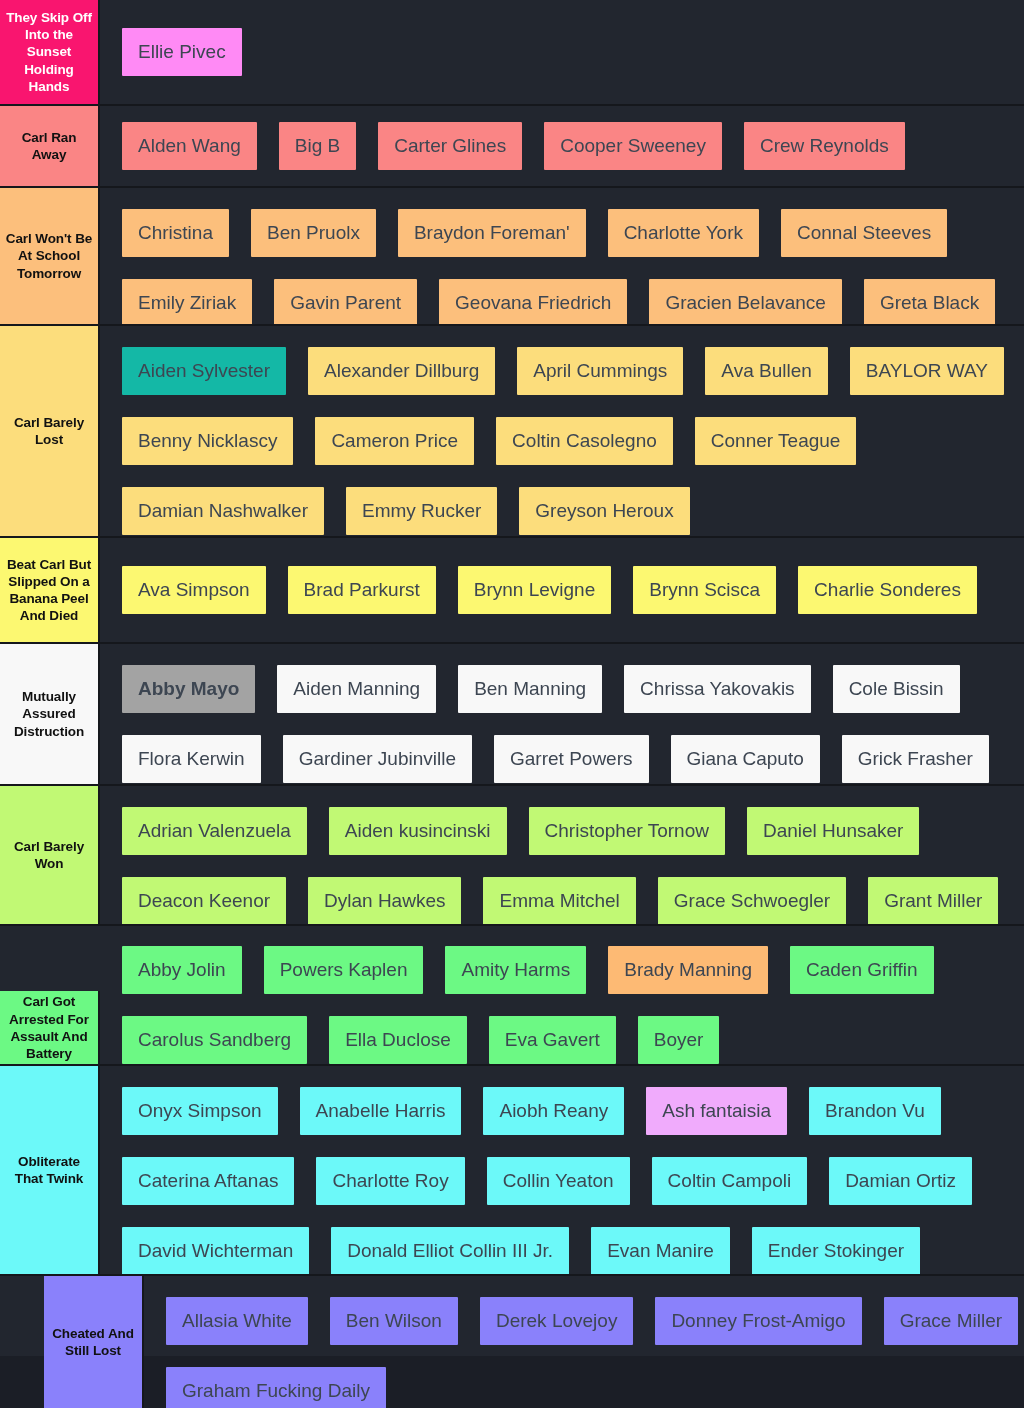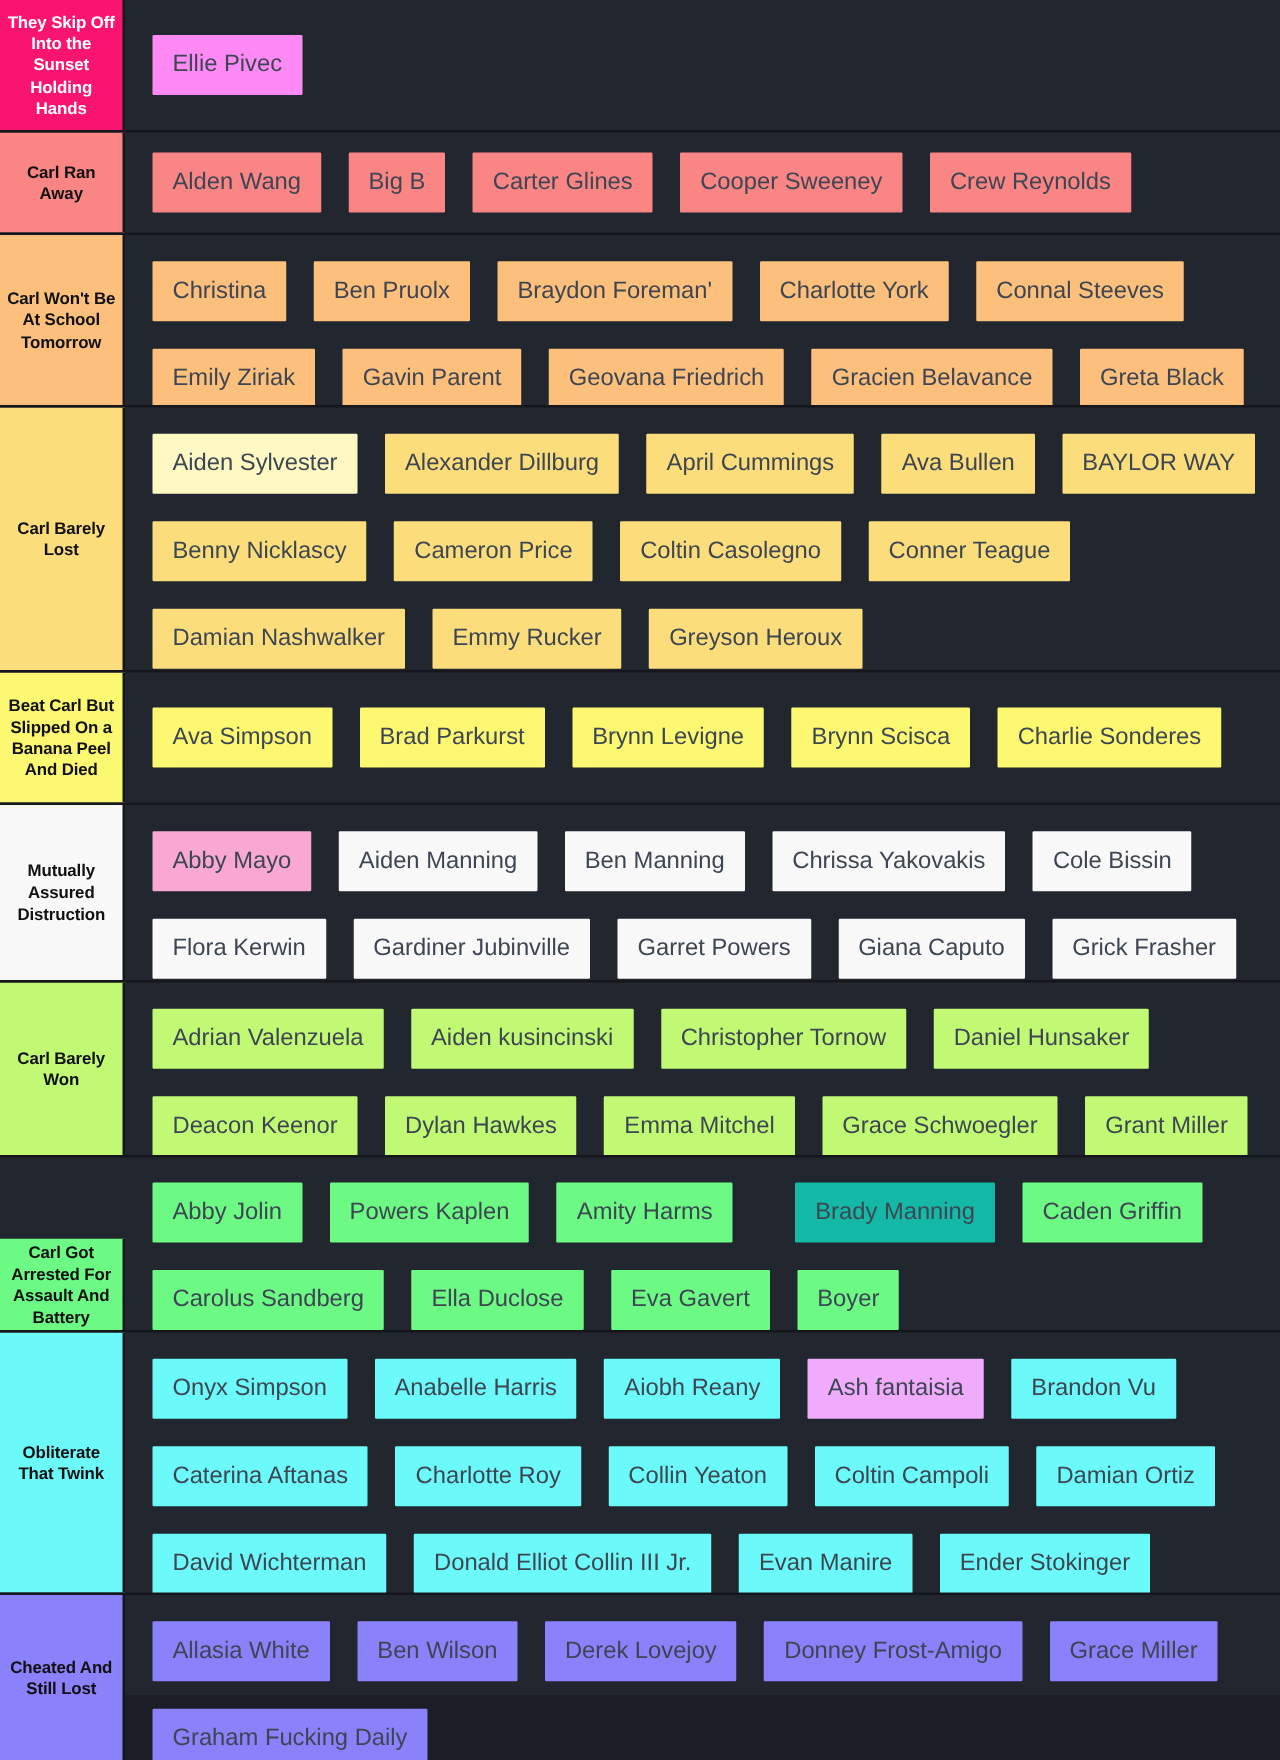--- a/index.html
+++ b/index.html
@@ -23,21 +23,21 @@
   }
   .tier-row {
     display: flex;
     flex-direction: row;
     align-items: stretch;
     border-bottom: 2px solid #15171c;
     box-sizing: border-box;
     overflow: hidden;
     flex: 0 0 auto;
   }
-  .tier-row:last-child { border-bottom: none; }
+  .tier-row:last-child { border-bottom: none; padding-left: 44px; }
 
   .tier-label {
     width: 100px;
     min-width: 100px;
     max-width: 100px;
     display: flex;
     align-items: center;
     justify-content: center;
     text-align: center;
     font-weight: bold;
@@ -110,21 +110,21 @@
         <div class="tile" style="background: rgb(252, 191, 124);">Emily Ziriak</div>
         <div class="tile" style="background: rgb(252, 191, 124);">Gavin Parent</div>
         <div class="tile" style="background: rgb(252, 191, 124);">Geovana Friedrich</div>
         <div class="tile" style="background: rgb(252, 191, 124);">Gracien Belavance</div>
         <div class="tile" style="background: rgb(252, 191, 124);">Greta Black</div>
       </div>
     </div>
     <div class="tier-row" style="height: 212px; min-height: 212px;">
       <div class="tier-label" style="background: rgb(252, 221, 124);">Carl Barely Lost</div>
       <div class="tier-items pad-top">
-        <div class="tile" style="background: #fef9c3;">Aiden Sylvester</div>
+        <div class="tile" style="background: #14b8a6;">Aiden Sylvester</div>
         <div class="tile" style="background: rgb(252, 221, 124);">Alexander Dillburg</div>
         <div class="tile" style="background: rgb(252, 221, 124);">April Cummings</div>
         <div class="tile" style="background: rgb(252, 221, 124);">Ava Bullen</div>
         <div class="tile" style="background: rgb(252, 221, 124);">BAYLOR WAY</div>
         <div class="tile" style="background: rgb(252, 221, 124);">Benny Nicklascy</div>
         <div class="tile" style="background: rgb(252, 221, 124);">Cameron Price</div>
         <div class="tile" style="background: rgb(252, 221, 124);">Coltin Casolegno</div>
         <div class="tile" style="background: rgb(252, 221, 124);">Conner Teague</div>
         <div class="tile" style="background: rgb(252, 221, 124);">Damian Nashwalker</div>
         <div class="tile" style="background: rgb(252, 221, 124);">Emmy Rucker</div>
@@ -137,21 +137,21 @@
         <div class="tile" style="background: rgb(252, 248, 113);">Ava Simpson</div>
         <div class="tile" style="background: rgb(252, 248, 113);">Brad Parkurst</div>
         <div class="tile" style="background: rgb(252, 248, 113);">Brynn Levigne</div>
         <div class="tile" style="background: rgb(252, 248, 113);">Brynn Scisca</div>
         <div class="tile" style="background: rgb(252, 248, 113);">Charlie Sonderes</div>
       </div>
     </div>
     <div class="tier-row" style="height: 142px; min-height: 142px;">
       <div class="tier-label" style="background: rgb(248, 248, 248);">Mutually Assured Distruction</div>
       <div class="tier-items pad-top">
-        <div class="tile" style="background: #f9a8d4;">Abby Mayo</div>
+        <div class="tile" style="background: #a3a3a3; font-weight: bold;">Abby Mayo</div>
         <div class="tile" style="background: rgb(248, 248, 248);">Aiden Manning</div>
         <div class="tile" style="background: rgb(248, 248, 248);">Ben Manning</div>
         <div class="tile" style="background: rgb(248, 248, 248);">Chrissa Yakovakis</div>
         <div class="tile" style="background: rgb(248, 248, 248);">Cole Bissin</div>
         <div class="tile" style="background: rgb(248, 248, 248);">Flora Kerwin</div>
         <div class="tile" style="background: rgb(248, 248, 248);">Gardiner Jubinville</div>
         <div class="tile" style="background: rgb(248, 248, 248);">Garret Powers</div>
         <div class="tile" style="background: rgb(248, 248, 248);">Giana Caputo</div>
         <div class="tile" style="background: rgb(248, 248, 248);">Grick Frasher</div>
       </div>
@@ -169,21 +169,21 @@
         <div class="tile" style="background: rgb(193, 249, 116);">Grace Schwoegler</div>
         <div class="tile" style="background: rgb(193, 249, 116);">Grant Miller</div>
       </div>
     </div>
     <div class="tier-row" style="height: 140px; min-height: 140px; align-items: flex-end;">
       <div class="tier-label" style="background: rgb(108, 249, 132);">Carl Got Arrested For Assault And Battery</div>
       <div class="tier-items pad-top">
         <div class="tile" style="background: rgb(108, 249, 132);">Abby Jolin</div>
         <div class="tile" style="background: rgb(108, 249, 132);">Powers Kaplen</div>
         <div class="tile" style="background: rgb(108, 249, 132);">Amity Harms</div>
-        <div class="tile" style="background: #14b8a6; margin-left: 28px;">Brady Manning</div>
+        <div class="tile" style="background: #fdba74;">Brady Manning</div>
         <div class="tile" style="background: rgb(108, 249, 132);">Caden Griffin</div>
         <div class="tile" style="background: rgb(108, 249, 132);">Carolus Sandberg</div>
         <div class="tile" style="background: rgb(108, 249, 132);">Ella Duclose</div>
         <div class="tile" style="background: rgb(108, 249, 132);">Eva Gavert</div>
         <div class="tile" style="background: rgb(108, 249, 132);">Boyer</div>
       </div>
     </div>
     <div class="tier-row" style="height: 210px; min-height: 210px;">
       <div class="tier-label" style="background: rgb(108, 249, 249);">Obliterate That Twink</div>
       <div class="tier-items pad-top">

